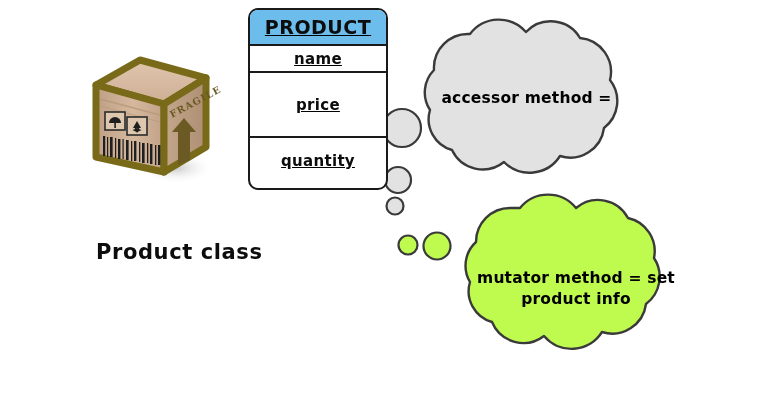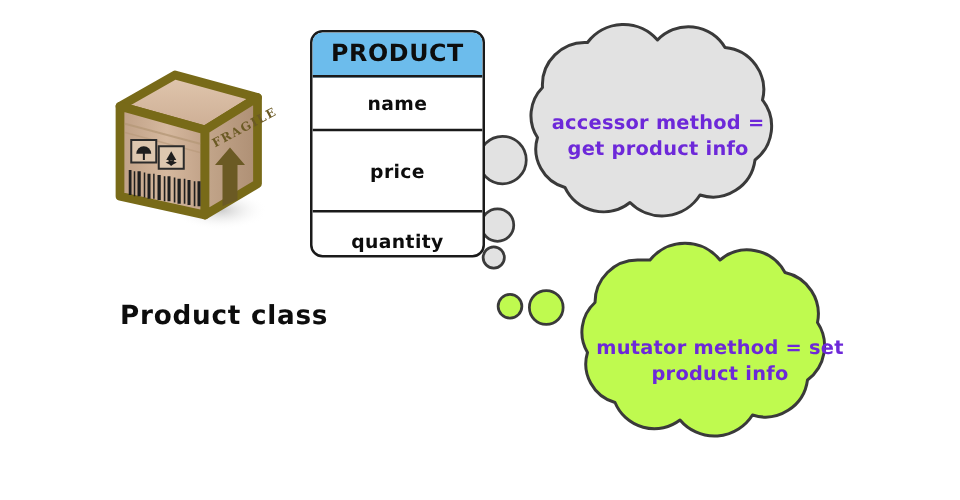--- a/index.html
+++ b/index.html
@@ -24,29 +24,30 @@
     position: absolute;
     left: 0; top: 0;
     width: 768px;
     height: 400px;
   }
 
   
   .class-table {
     position: absolute;
     left: 248px;
-    top: 24px;
+    top: 8px;
     width: 140px;
     height: 182px;
     border: 2.5px solid #1a1a1a;
     border-radius: 10px;
     background: #ffffff;
     box-sizing: border-box;
     overflow: hidden;
     z-index: 40;
+    text-decoration: underline;
   }
   .class-header {
     height: 36px;
     background: #6CBCEC;
     border-bottom: 2.5px solid #1a1a1a;
     display: flex;
     align-items: center;
     justify-content: center;
     box-sizing: border-box;
   }
@@ -66,21 +67,21 @@
     border-bottom: 2.5px solid #1a1a1a;
   }
   .class-row:last-child { border-bottom: none; }
   .class-row span {
     font-family: "DejaVu Sans", sans-serif;
     font-weight: bold;
     font-size: 15px;
     color: #0d0d0d;
     letter-spacing: 0.3px;
   }
-  .row-name { height: 43px; }
+  .row-name { height: 27px; }
   .row-price { height: 65px; }
   .row-quantity { height: 46px; }
 
   
   .label-product-class {
     position: absolute;
     left: 96px;
     top: 240px;
     font-family: "DejaVu Sans", sans-serif;
     font-weight: bold;
@@ -102,21 +103,21 @@
     white-space: nowrap;
     z-index: 50;
   }
 
   
   .cloud-text {
     position: absolute;
     text-align: center;
     font-family: "DejaVu Sans", sans-serif;
     font-weight: bold;
-    color: #6d28d9;
+    color: #000000;
     line-height: 1.35;
     z-index: 45;
     pointer-events: none;
   }
   .cloud-text-gray {
     left: 424px;
     top: 88px;
     width: 205px;
     font-size: 15.5px;
     letter-spacing: 0.2px;
@@ -242,21 +243,20 @@
                a36,36 0 0 1 -58,4
                a34,34 0 0 1 -52,-14
                a32,32 0 0 1 -22,-40
                a32,32 0 0 1 6,-40
                a34,34 0 0 1 34,-34 z" fill="#BFFA4F" stroke="#3a3a3a" stroke-width="2.4" stroke-linejoin="round"></path>
     </g>
   </svg>
 
   <div class="cloud-text cloud-text-gray">
     <div>accessor method =</div>
-    <div>get product info</div>
   </div>
 
   <div class="cloud-text cloud-text-green">
     <div>mutator method = set</div>
     <div>product info</div>
   </div>
 
   <div class="class-table">
     <div class="class-header">
       <span>PRODUCT</span>

